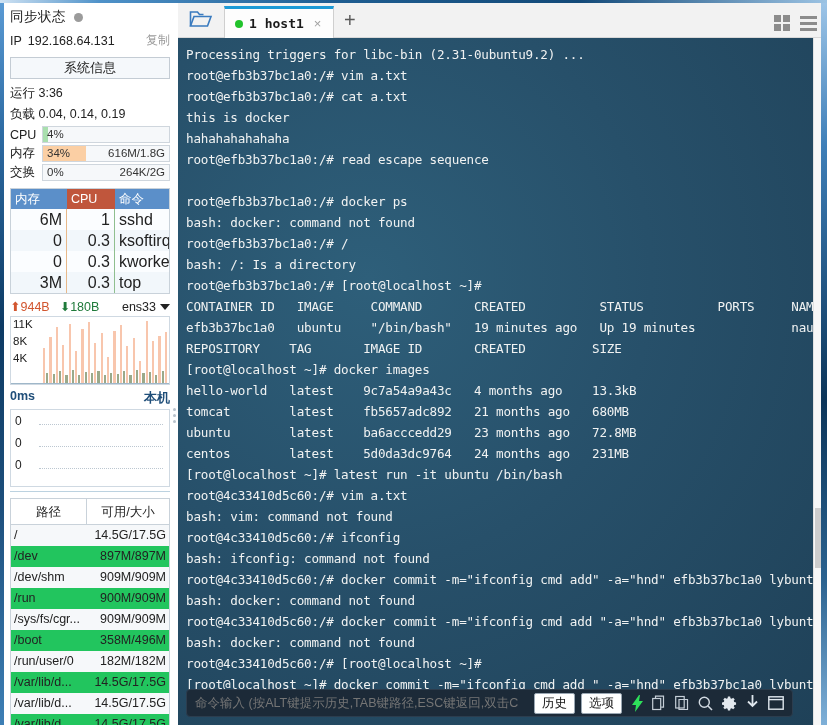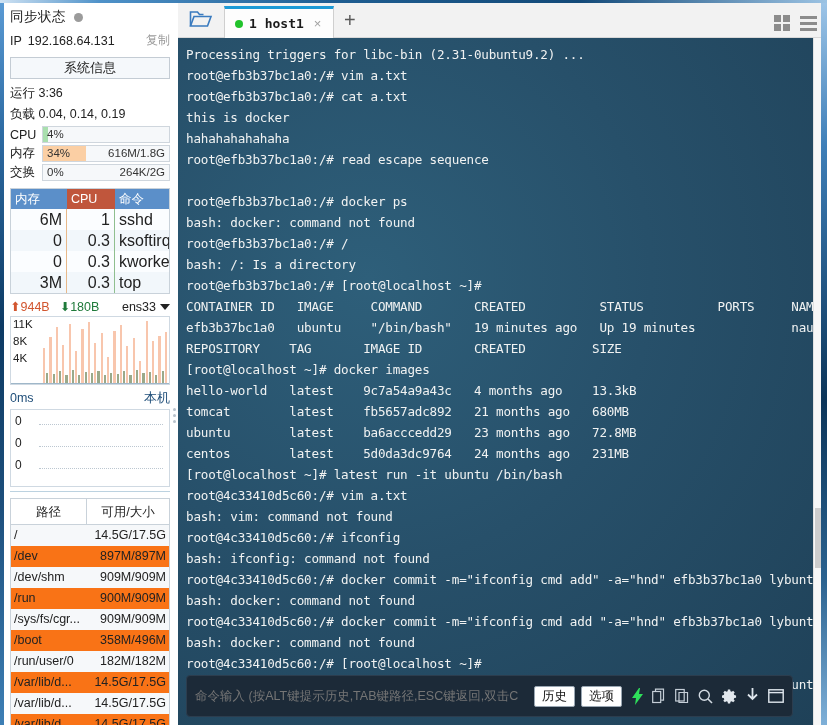--- a/index.html
+++ b/index.html
@@ -72,34 +72,34 @@
   .up{color:#d2562f;font-size:12.5px;}
   .down{color:#1f7a3a;font-size:12.5px;margin-left:6px;}
   .iface{margin-left:auto;font-size:12.5px;color:#222;}
   .caret{display:inline-block;margin-left:4px;border-left:5px solid transparent;border-right:5px solid transparent;border-top:6px solid #222;vertical-align:middle;}
   .graphbox{ margin:0 4px; border:1px solid #cfd9e2; background:#fff; position:relative; height:69px;}
   .gaxis{position:absolute;left:2px;font-size:11.5px;color:#222;}
   .bars{position:absolute;left:32px;right:2px;bottom:1px;top:2px;display:flex;align-items:flex-end;gap:1px;}
   .bars i{display:block;flex:1;background:#f8c6ad;}
   .bars i.g{background:#9aa98a;}
   .gline{position:absolute;left:0;right:0;bottom:0;border-bottom:1px solid #9fb7c9;}
-  .pingbar{display:flex;align-items:center;padding:4px 4px 2px 4px;}
+  .pingbar{display:flex;align-items:flex-start;padding:4px 4px 2px 4px;font-weight:bold;}
   .pingbar .ms{font-size:12.5px;color:#1f4e79;}
   .pingbar .host{margin-left:auto;font-size:13px;color:#1f4e79;}
   .pingbox{margin:0 4px;border:1px solid #cfd9e2;background:#fff;height:78px;position:relative;}
   .pz{position:absolute;left:4px;font-size:12px;color:#222;}
   .pdot{position:absolute;left:28px;right:6px;border-bottom:1px dotted #bcc7d1;}
   .pdivider{margin:4px 4px 0 4px;border-top:1px solid #bcd2e0;}
   
   .dtable{margin:6px 4px 0 4px;border:1px solid #c9d2da;}
   .dth{display:flex;height:26px;background:#fff;border-bottom:1px solid #c9d2da;}
   .dth div{font-size:12.5px;color:#222;line-height:26px;text-align:center;}
   .dth .c1{width:76px;border-right:1px solid #c9d2da;}
   .dth .c2{flex:1;}
-  .dtr{display:flex;height:21px;background:#f97316;}
+  .dtr{display:flex;height:21px;background:#22c55e;}
   .dtr:nth-child(even){background:#f6f8fa;}
   .dtr .c1{width:76px;font-size:12.5px;color:#222;line-height:21px;padding-left:3px;overflow:hidden;white-space:nowrap;}
   .dtr .c2{flex:1;font-size:12.5px;color:#222;line-height:21px;text-align:right;padding-right:3px;position:relative;}
   
   .splitter{
     position:absolute; left:172px; top:0; width:6px; height:725px;
     background:#ffffff;
   }
   .splitter .dots{position:absolute;left:1px;top:408px;width:4px;}
   .splitter .dots i{display:block;width:3px;height:3px;background:#b8c2cc;margin-bottom:3px;border-radius:50%;}
@@ -135,21 +135,21 @@
     overflow:hidden;
   }
   .term-inner{padding:6px 0 0 8px;}
   .tline{
     font-family:"DejaVu Sans Mono","Liberation Mono",monospace;
     font-size:12.6px; line-height:21px; color:#f0f2f2;
     white-space:pre; letter-spacing:-0.2px;
   }
   
   .cmdbar{
-    position:absolute; left:8px; right:20px; bottom:8px; height:42px;
+    position:absolute; left:8px; right:20px; bottom:8px; height:28px;
     background:#1c2a38; border-radius:4px; border:1px solid #2c3d4e;
     display:flex; align-items:center; padding:0 8px;
   }
   .cmd-ph{
     flex:1; color:#cfd8e0; font-size:12.5px; overflow:hidden;white-space:nowrap;
     background:transparent;border:none;outline:none;font-family:"Liberation Sans",sans-serif;
   }
   .cmd-btn{
     background:#fff;border:1px solid #9aa7b3;color:#111;font-size:12.5px;
     padding:1px 7px;margin-left:6px;cursor:pointer;border-radius:2px;

